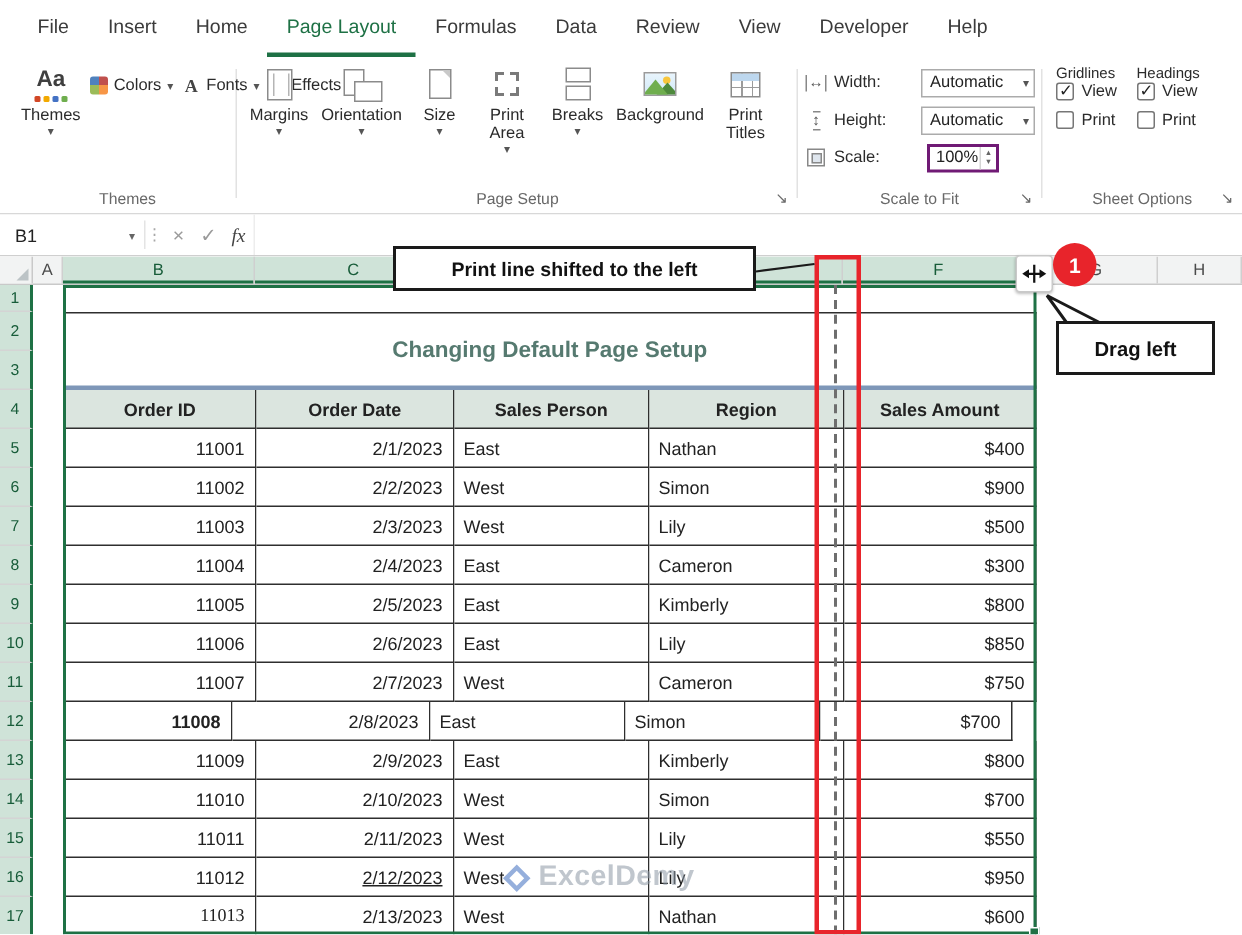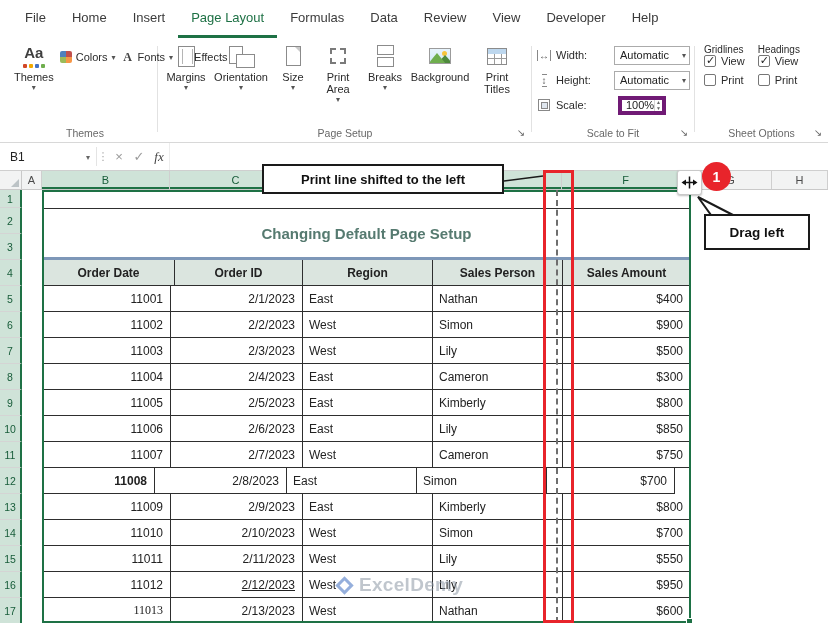--- a/index.html
+++ b/index.html
@@ -65,21 +65,21 @@
 .srow:first-child{margin-top:7px}
 .slabel{font-size:11px;color:#2b2b2b;width:40px}
 .icw{width:16px;display:flex;justify-content:center}
 .ic-width{font-size:10px;color:#555;border-left:1px solid #888;border-right:1px solid #888;padding:0 1px;line-height:11px}
 .ic-width::before{content:"↔"}
 .ic-height{font-size:10px;color:#555;border-top:1px solid #888;border-bottom:1px solid #888;line-height:11px}
 .ic-height::before{content:"↕"}
 .ic-scale{width:12px;height:12px;border:1px solid #888;position:relative;display:block}
 .ic-scale::after{content:"";position:absolute;right:1px;bottom:1px;width:5px;height:5px;border:1px solid #888;background:#dfe6ee}
 .dd{margin-left:auto;width:76px;height:19px;border:1px solid #ababab;background:#fff;font-size:11px;display:flex;align-items:center;justify-content:space-between;padding:0 3px 0 5px;cursor:pointer}
-.spin{margin-left:auto;margin-right:24px;width:48px;height:19px;border:4px solid #701a75;display:flex;align-items:stretch;background:#fff;cursor:text}
+.spin{margin-left:auto;margin-right:24px;width:48px;height:19px;border:2px solid #701a75;display:flex;align-items:stretch;background:#fff;cursor:text}
 .spin .val{flex:1;font-size:11px;display:flex;align-items:center;padding-left:4px}
 .spin .arrows{width:11px;border-left:1px solid #d5d5d5;display:flex;flex-direction:column;align-items:center;justify-content:center;font-size:5px;color:#666;line-height:6px}
 
 
 .g-sheetopts{left:696px;width:131px;display:flex;gap:13px;padding:6px 0 0 8px}
 .socol{display:flex;flex-direction:column}
 .sotitle{font-size:10px;color:#2b2b2b;margin-bottom:0}
 .cbrow{display:flex;align-items:center;gap:5px;margin-bottom:7px;font-size:11px;color:#2b2b2b;cursor:pointer}
 .cb{width:12px;height:12px;border:1px solid #767676;border-radius:2px;background:#fff;position:relative;flex:0 0 auto}
 .cb.checked::after{content:"✓";position:absolute;left:1px;top:-2px;font-size:11px;color:#222}
@@ -129,22 +129,22 @@
 .cursorbox{position:absolute;left:677px;top:170px;width:25px;height:25px;background:#fff;border:1px solid #c9c9c9;border-radius:3px;box-shadow:0 1px 2px rgba(0,0,0,.25);display:flex;align-items:center;justify-content:center;z-index:27}
 .badge{position:absolute;left:702px;top:162px;width:29px;height:29px;border-radius:50%;background:var(--annotation-red);color:#fff;font-weight:bold;font-size:14px;display:flex;align-items:center;justify-content:center;z-index:30}
 </style>
 </head>
 <body>
 
 <div class="app">
 
   <div class="tabs">
       <div class="tab">File</div>
+      <div class="tab">Insert</div>
       <div class="tab">Home</div>
-      <div class="tab">Insert</div>
       <div class="tab active">Page Layout</div>
       <div class="tab">Formulas</div>
       <div class="tab">Data</div>
       <div class="tab">Review</div>
       <div class="tab">View</div>
       <div class="tab">Developer</div>
       <div class="tab">Help</div>
     </div>
 
   <div class="ribbon">
@@ -346,24 +346,24 @@
         <div class="rhdr sel" style="height: 26px;">13</div>
         <div class="rhdr sel" style="height: 26px;">14</div>
         <div class="rhdr sel" style="height: 26px;">15</div>
         <div class="rhdr sel" style="height: 26px;">16</div>
         <div class="rhdr sel" style="height: 26px;">17</div>
       </div>
 
     <div class="tbl">
       <div class="ttl">Changing Default Page Setup</div>
       <div class="trow">
+          <div class="tcell th" style="width: 128px;">Order ID</div>
           <div class="tcell th" style="width: 132px;">Order Date</div>
-          <div class="tcell th" style="width: 128px;">Order ID</div>
+          <div class="tcell th" style="width: 130px;">Sales Person</div>
           <div class="tcell th" style="width: 130px;">Region</div>
-          <div class="tcell th" style="width: 130px;">Sales Person</div>
           <div class="tcell th" style="width: 128px;">Sales Amount</div>
         </div>
       <div>
           <div class="trow">
             <div class="tcell aar" style="width: 128px;">11001</div>
             <div class="tcell aar" style="width: 132px;">2/1/2023</div>
             <div class="tcell aal" style="width: 130px;">East</div>
             <div class="tcell aal" style="width: 130px;">Nathan</div>
             <div class="tcell aar" style="width: 128px;">$400</div>
           </div>

